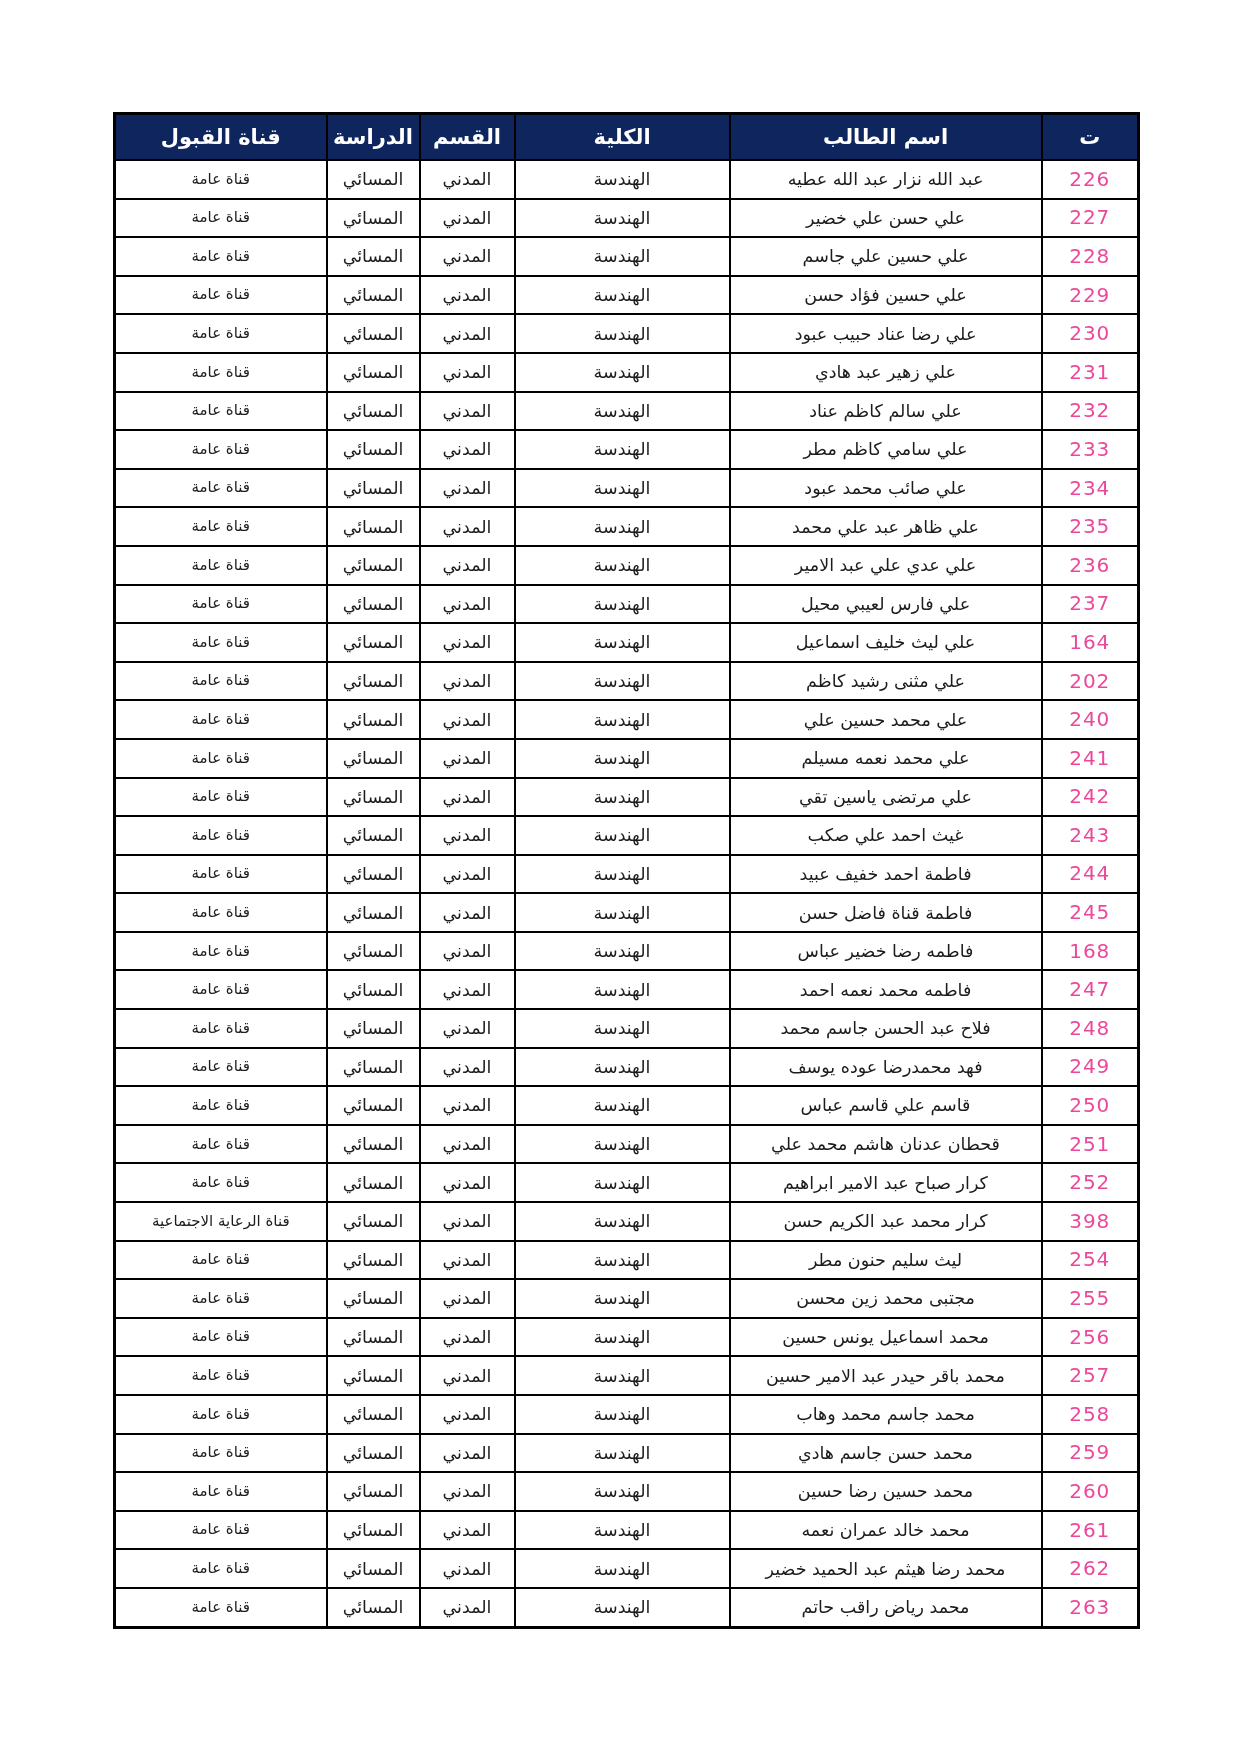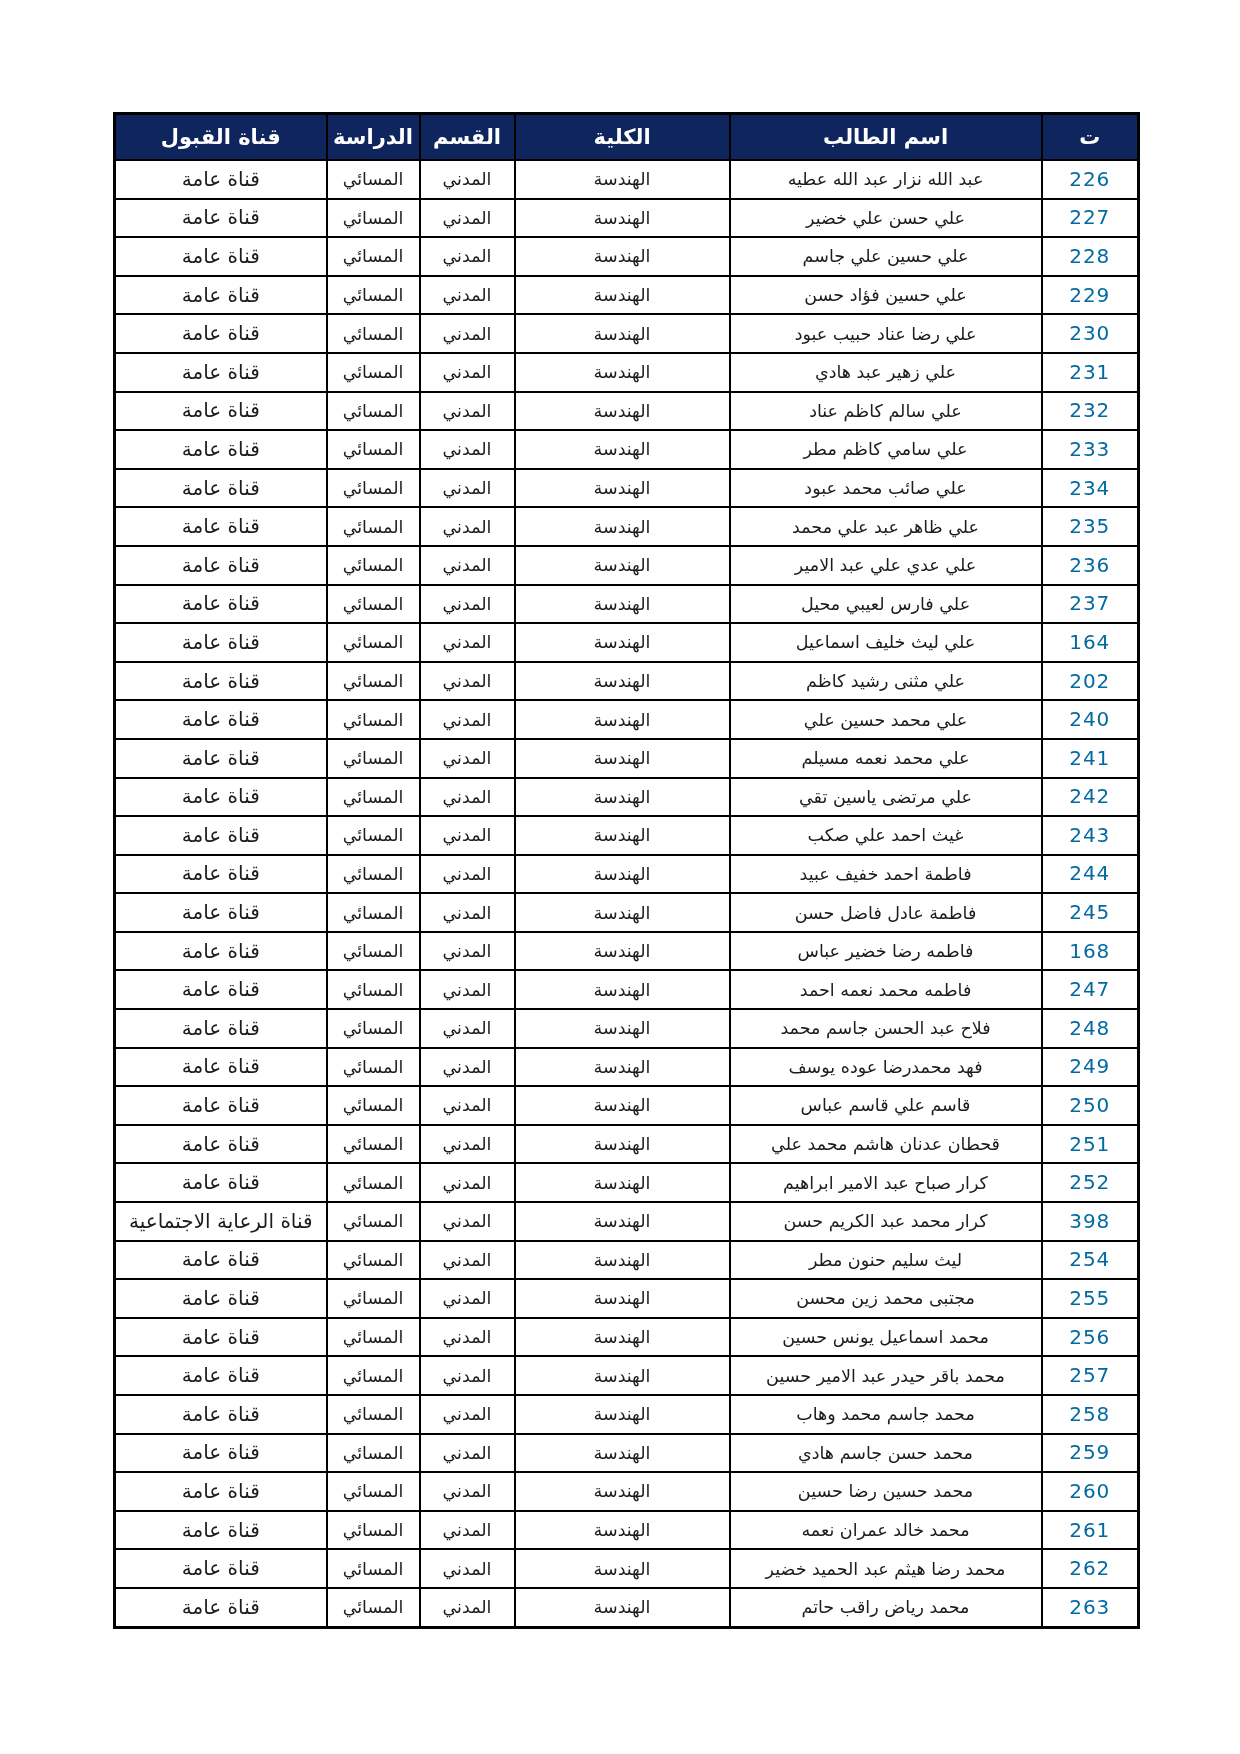--- a/index.html
+++ b/index.html
@@ -49,24 +49,24 @@
     font-size: 17.5px;
     color: #1c1c1c;
     padding: 0 4px;
     height: 36.6px;
     line-height: 1.15;
     white-space: nowrap;
     overflow: hidden;
   }
   table.roster td.c-no {
     font-size: 20px;
-    color: #0369a1;
+    color: #ec4899;
     letter-spacing: 1px;
   }
-  table.roster td.c-channel { font-size: 20px; }
+  table.roster td.c-channel { font-size: 15px; }
 </style>
 </head>
 <body>
 
 <div class="sheet">
   <table class="roster" dir="rtl">
     <colgroup>
       <col class="c-no">
         <col class="c-name">
         <col class="c-college">
@@ -232,21 +232,21 @@
         <tr>
     <td class="c-no">244</td>
     <td class="c-name">فاطمة احمد خفيف عبيد</td>
     <td class="c-college">الهندسة</td>
     <td class="c-dept">المدني</td>
     <td class="c-study">المسائي</td>
     <td class="c-channel">قناة عامة</td>
   </tr>
         <tr>
     <td class="c-no">245</td>
-    <td class="c-name">فاطمة عادل فاضل حسن</td>
+    <td class="c-name">فاطمة قناة فاضل حسن</td>
     <td class="c-college">الهندسة</td>
     <td class="c-dept">المدني</td>
     <td class="c-study">المسائي</td>
     <td class="c-channel">قناة عامة</td>
   </tr>
         <tr>
     <td class="c-no">168</td>
     <td class="c-name">فاطمه رضا خضير عباس</td>
     <td class="c-college">الهندسة</td>
     <td class="c-dept">المدني</td>

